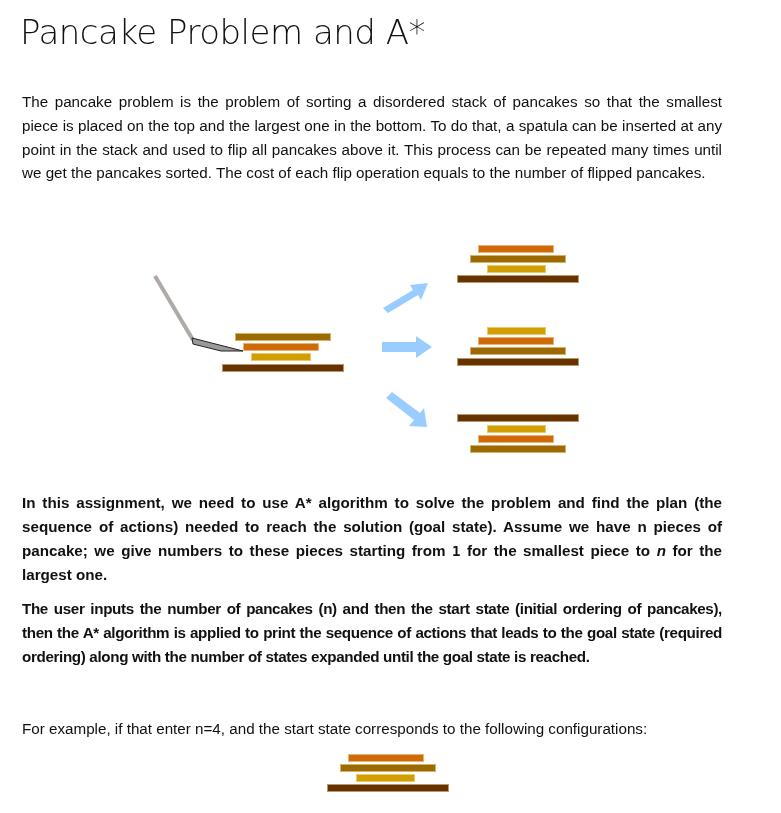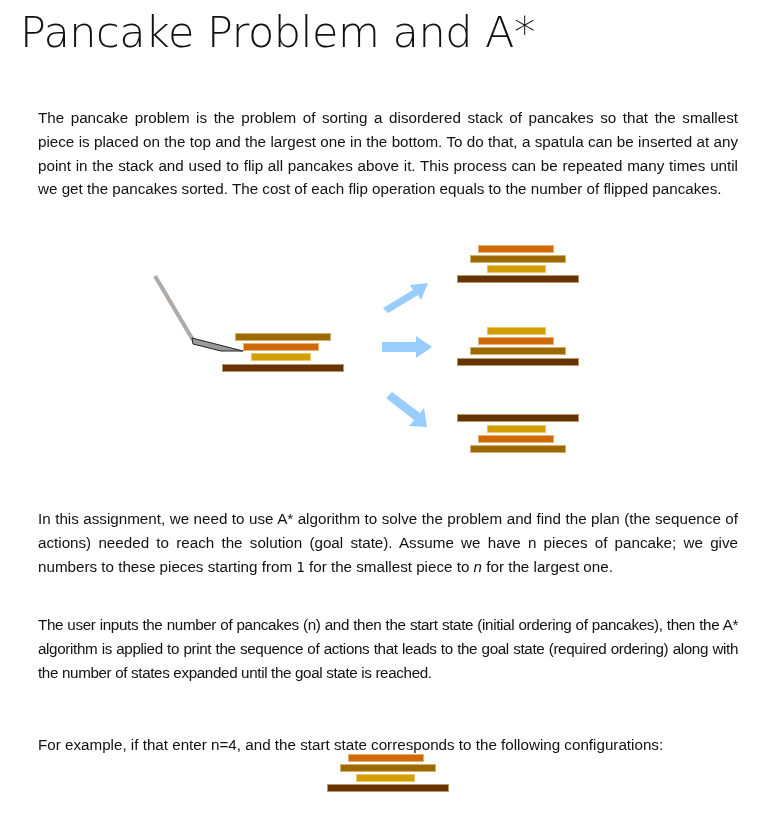--- a/index.html
+++ b/index.html
@@ -3,31 +3,31 @@
 <meta charset="utf-8">
 <style>
   html, body { margin: 0; padding: 0; background: #ffffff; }
   body {
     width: 781px; height: 813px; position: relative; overflow: hidden;
     font-family: "Liberation Sans", sans-serif; color: #111111;
   }
   .title {
     position: absolute; left: 20px; top: 10px;
     font-family: "DejaVu Sans", sans-serif; font-weight: 300;
-    font-size: 43px; letter-spacing: -0.5px; color: #111;
+    font-size: 34px; letter-spacing: -0.5px; color: #111;
     margin: 0; line-height: 44px;
   }
   .para {
     position: absolute; left: 22px; width: 700px;
     font-size: 15.2px; line-height: 23.8px; text-align: justify;
-    margin: 16px; color: #111;
+    margin: 0; color: #111;
   }
-  .para.tight { letter-spacing: -0.35px; }
+  .para.tight { letter-spacing: -0.35px; font-weight: bold; }
   .p1 { top: 90px; }
-  .p2 { top: 491px; }
+  .p2 { top: 491px; font-weight: bold; }
   .p3 { top: 597px; }
   .p4 { top: 717px; }
   .bar { position: absolute; height: 8px; box-sizing: border-box; border: 1px solid rgba(255,235,200,0.55); }
   .c-orange { background: #d06a08; }
   .c-brown  { background: #9c6a00; }
   .c-gold   { background: #d29e00; }
   .c-dark   { background: #663300; }
   svg { position: absolute; left: 0; top: 0; }
 </style>
 </head>

